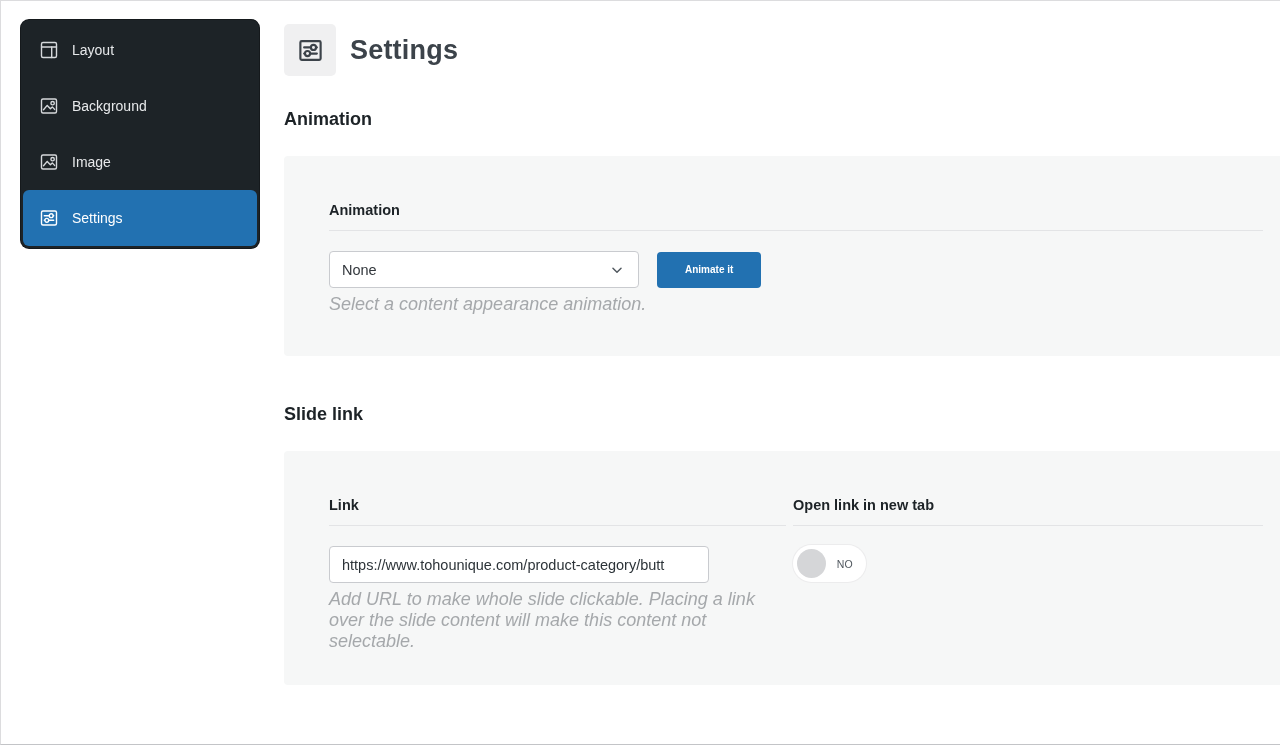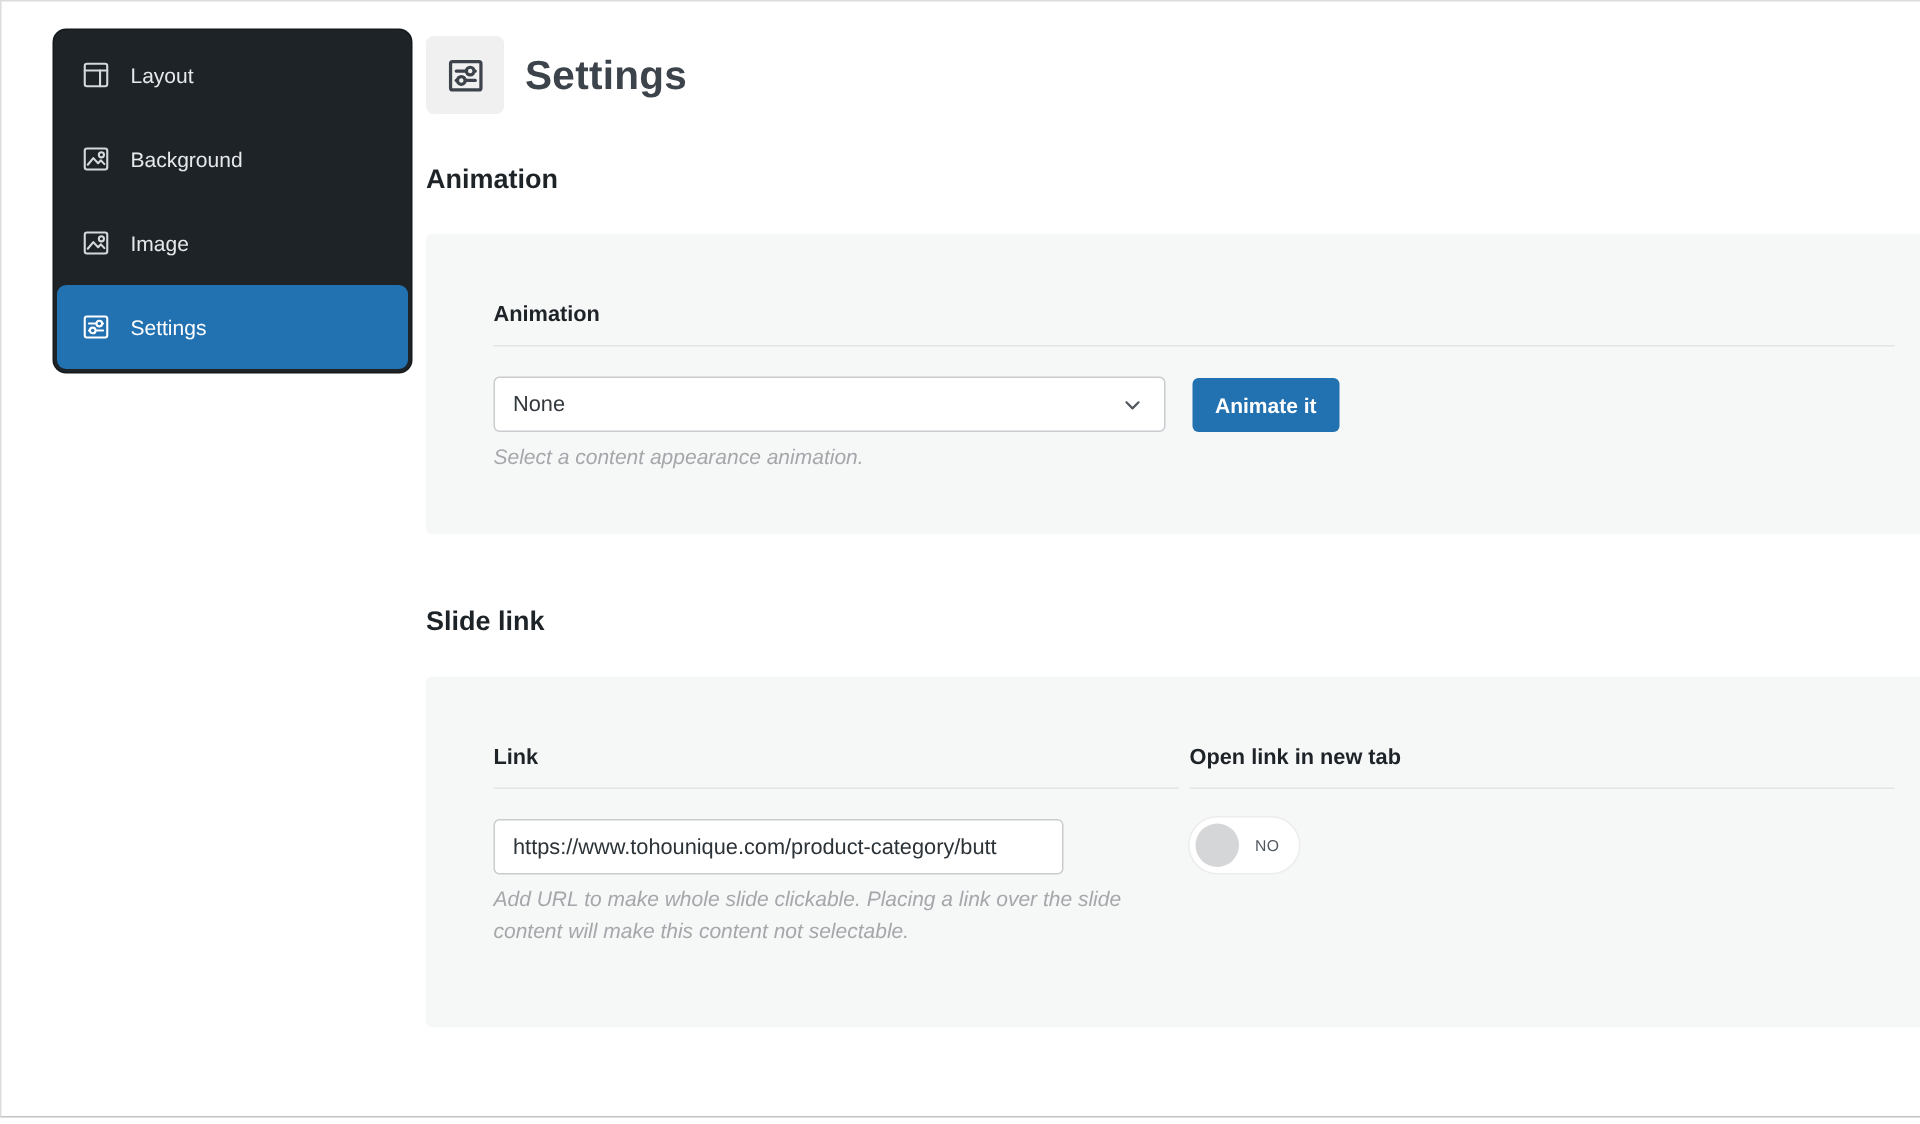--- a/index.html
+++ b/index.html
@@ -8,21 +8,21 @@
 
   
   .titlebar { height:42px; border-bottom:1px solid #e2e4e7; display:flex; align-items:center; padding:0 18px 0 16px; position:relative; }
   .titlebar-title { font-size:14.5px; font-weight:700; color:#1d2327; }
   .titlebar-actions { margin-left:auto; display:flex; align-items:center; gap:10px; }
   .chev-up { width:20px; height:20px; display:block; cursor:pointer; }
   .edge-partial { position:absolute; right:-1px; top:14px; width:7px; height:13px; background:#50575e; clip-path:polygon(100% 0, 100% 100%, 0 55%); }
 
   
   .content { position:relative; height:702px; }
-  .sidebar { position:absolute; left:35px; top:19px; width:238px; background:#1d2327; border-radius:8px; padding:2px; box-shadow:0 0 0 1px #15191c;text-align:right; }
+  .sidebar { position:absolute; left:20px; top:19px; width:238px; background:#1d2327; border-radius:8px; padding:2px; box-shadow:0 0 0 1px #15191c;text-align:right; }
   .nav-item { height:56px; display:flex; align-items:center; padding-left:16px; gap:13px; border-radius:6px; cursor:pointer; }
   .nav-item .nav-label { font-size:14px; color:#e6e8ea; }
   .nav-item svg { stroke:#d6d9dc; fill:none; stroke-width:1.4; stroke-linecap:round; stroke-linejoin:round; }
   .nav-item svg .knob { fill:#1d2327; }
   .nav-item.active { background:#2271b1; }
   .nav-item.active .nav-label { color:#fff; font-weight:400; }
   .nav-item.active svg { stroke:#fff; }
   .nav-item.active svg .knob { fill:#2271b1; }
 
   .main { margin-left:283px; padding-top:23px; padding-right:0; }
@@ -39,25 +39,25 @@
   .sh-animation { margin-top:33px; }
   .sh-link { margin-top:48px; }
   .panel { background:#f6f7f7; border-radius:4px 0 0 4px; margin-top:26px; padding:45px 17px 0 45px; }
   .panel-animation { height:200px; }
   .panel-link { height:234px; display:flex; gap:7px; }
 
   .field-label { font-size:14.5px; font-weight:700; color:#1d2327; line-height:18px; }
   .field-divider { border-bottom:1px solid #e3e4e6; margin-top:11px; }
 
   .control-row { display:flex; align-items:center; margin-top:20px; }
-  .select { width:448px; height:37px; background:#fff; border:1px solid #c9cbcf; border-radius:4px; display:flex; align-items:center; padding:0 12px; cursor:pointer; }
+  .select { width:310px; height:37px; background:#fff; border:1px solid #c9cbcf; border-radius:4px; display:flex; align-items:center; padding:0 12px; cursor:pointer; }
   .select-value { font-size:14.5px; color:#32373c; }
   .select svg { margin-left:auto; stroke:#50575e; fill:none; stroke-width:1.6; stroke-linecap:round; stroke-linejoin:round; }
-  .btn-primary { margin-left:18px; height:36px; padding:0 15px; background:#2271b1; color:#fff; border:none; border-radius:4px; font-size:14px; font-weight:700; font-family:inherit; cursor:pointer; }
-  .helper { margin-top:6px; font-size:14px; font-style:italic; color:#a5a8ab; line-height:21px; }
+  .btn-primary { margin-left:18px; height:36px; padding:0 28px; background:#2271b1; color:#fff; border:none; border-radius:4px; font-size:10px; font-weight:700; font-family:inherit; cursor:pointer; }
+  .helper { margin-top:6px; font-size:18px; font-style:italic; color:#a5a8ab; line-height:21px; }
 
   .col-left { width:457px; flex:0 0 457px; }
   .col-right { flex:1; }
   .text-input { margin-top:20px; width:380px; height:37px; background:#fff; border:1px solid #c9cbcf; border-radius:4px; padding:1px 12px; font-size:14.5px; color:#2c3338; font-family:inherit; display:block; }
   .helper-link { width:435px; }
 
   .toggle { margin-top:19px; width:73px; height:37px; background:#fff; border-radius:19px; position:relative; cursor:pointer; box-shadow:0 0 0 1px #ececed; display:flex; align-items:center; }
   .toggle-knob { position:absolute; left:4px; top:4px; width:29px; height:29px; border-radius:50%; background:#d5d6d8; }
   .toggle-label { position:absolute; right:13px; font-size:10.5px; font-weight:400; color:#50575e; letter-spacing:0.3px; }
 </style>

